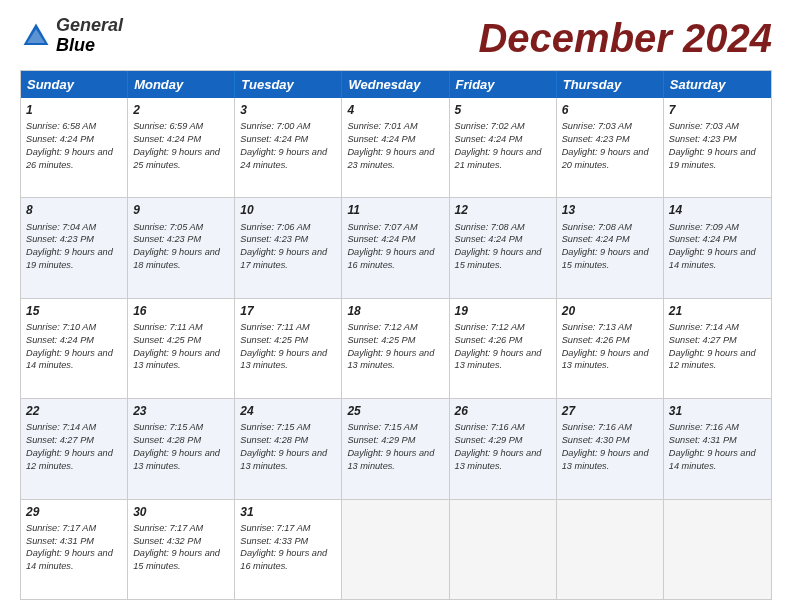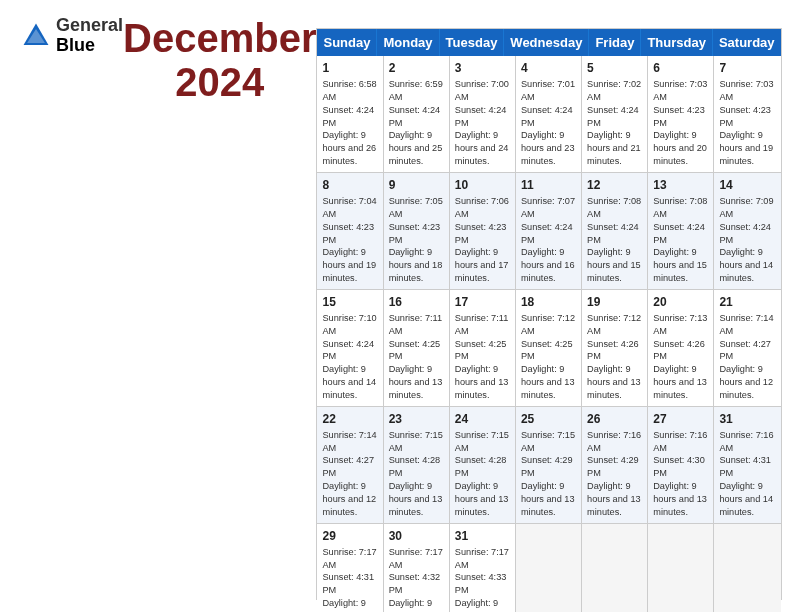--- a/index.html
+++ b/index.html
@@ -8,21 +8,22 @@
       background: #fff;
       width: 792px;
       height: 612px;
       overflow: hidden;
     }
     .page {
       width: 792px;
       height: 612px;
       padding: 16px 20px 12px 20px;
       display: flex;
-      flex-direction: row;
+      flex-direction: column;
+      font-style: italic;
     }
     .header {
       display: flex;
       justify-content: space-between;
       align-items: flex-start;
       margin-bottom: 10px;
     }
     .logo {
       display: flex;
       align-items: center;
@@ -51,21 +52,20 @@
     }
     .location {
       font-size: 15px;
       color: #444;
     }
     .calendar {
       flex: 1;
       display: flex;
       flex-direction: column;
       border: 1px solid #ccc;
-      margin-top: 12px;
     }
     .cal-header {
       display: grid;
       grid-template-columns: repeat(7, 1fr);
       background: #1565c0;
     }
     .cal-header-cell {
       color: #fff;
       font-weight: bold;
       font-size: 13px;

